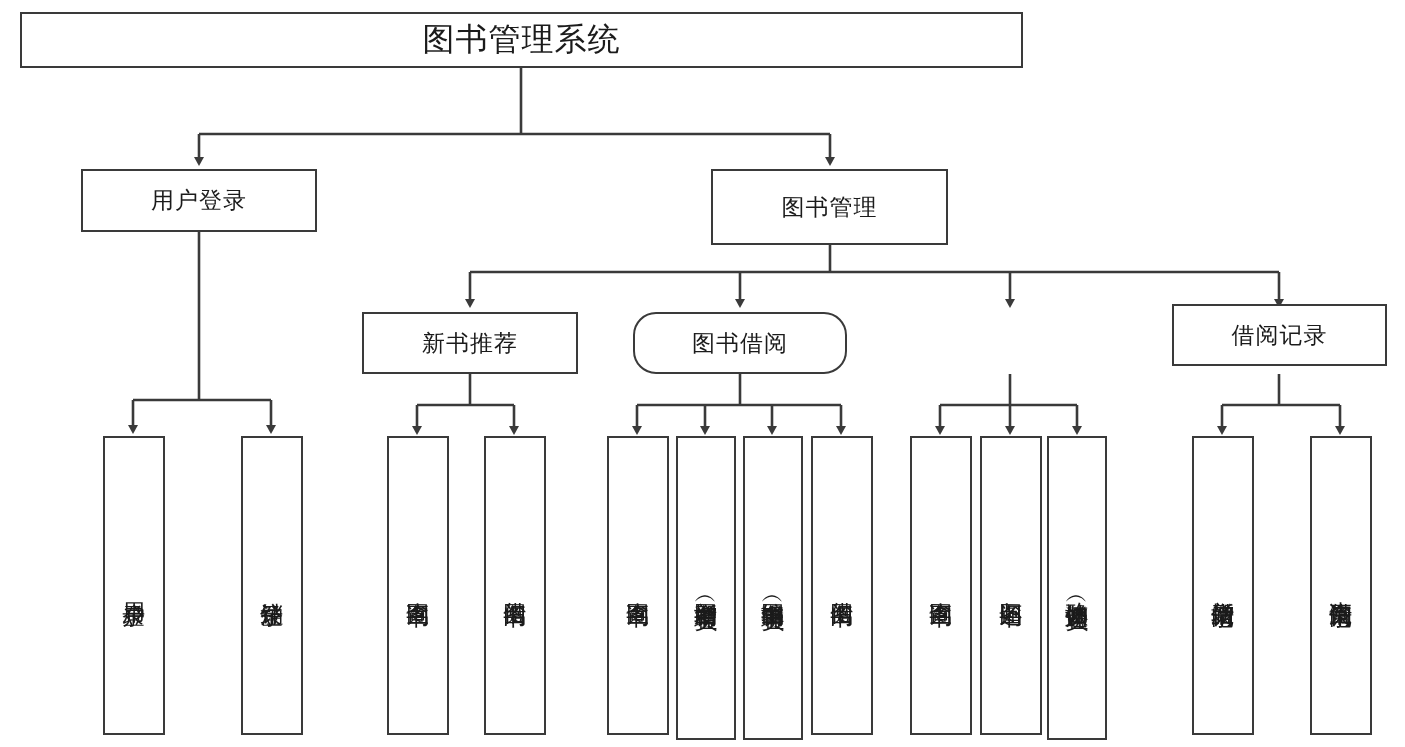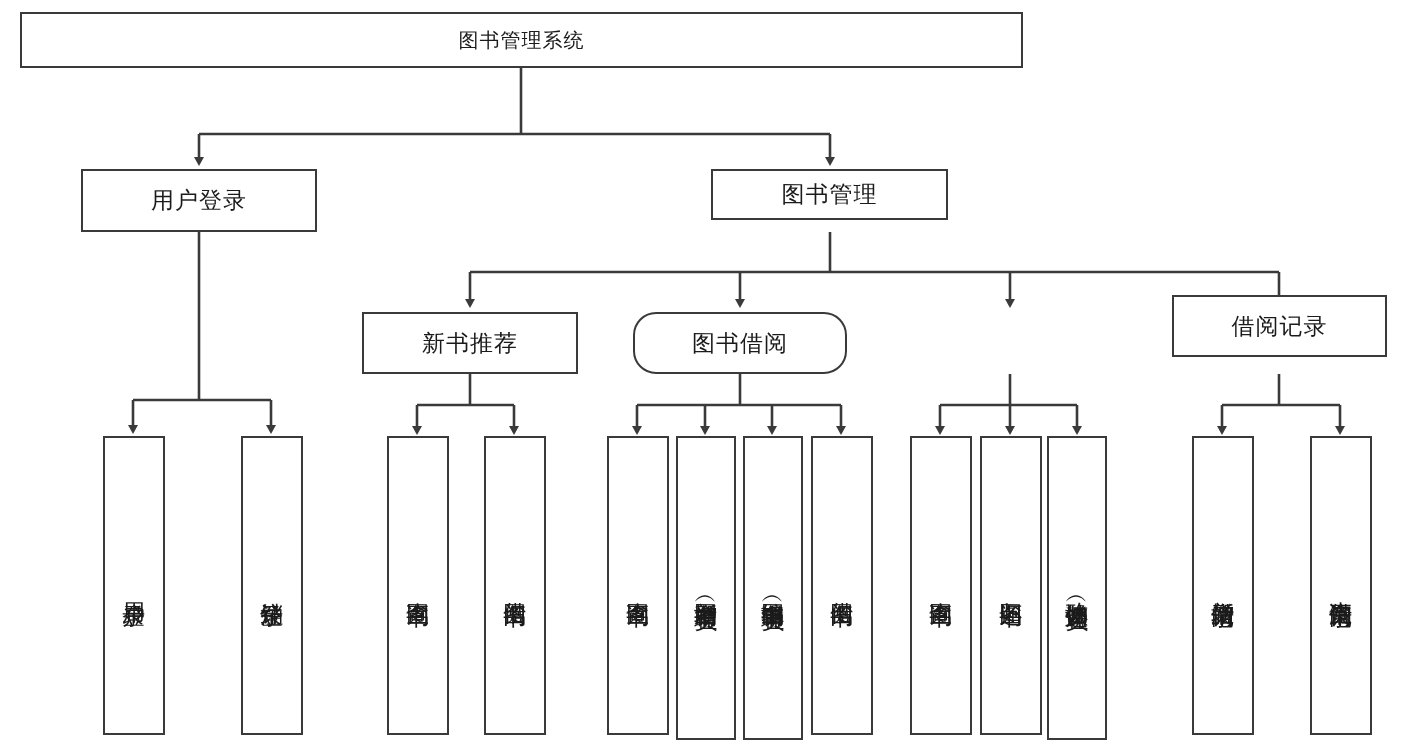--- a/index.html
+++ b/index.html
@@ -20,21 +20,21 @@
     border:2.5px solid #3a3a3a;
     display:flex;
     align-items:center;
     justify-content:center;
     color:#1b1b1b;
   }
   .node.h{
     font-size:23px;
     letter-spacing:1px;
   }
-  .node.root{font-size:20px;font-family:Liberation Mono, monospace;}
+  .node.root{font-size:32px;font-family:Liberation Mono, monospace;}
   .node.v{
     writing-mode:vertical-rl;
     text-orientation:upright;
     font-size:23px;
     line-height:1.16;
     letter-spacing:1px;
     padding:6px 0;
     text-align:center;
   }
   .node.v span{
@@ -105,25 +105,25 @@
       <path d="M1279,374 L1279,405"></path>
       <path d="M1222,405 L1340,405"></path>
       <path d="M1222,405 L1222,427" marker-end="url(#arr)"></path>
       <path d="M1340,405 L1340,427" marker-end="url(#arr)"></path>
     </g>
   </svg>
 
   <div class="node h root" style="left:20px;top:12px;width:1003px;height:56px;">图书管理系统</div>
 
   <div class="node h" style="left:81px;top:169px;width:236px;height:63px;">用户登录</div>
-  <div class="node h" style="left:711px;top:169px;width:237px;height:51px;">图书管理</div>
+  <div class="node h" style="left:711px;top:169px;width:237px;height:76px;">图书管理</div>
 
   <div class="node h" style="left:362px;top:312px;width:216px;height:62px;">新书推荐</div>
   <div class="node h" style="left:633px;top:312px;width:214px;height:62px;border-radius:23px;">图书借阅</div>
-  <div class="node h" style="left:1172px;top:295px;width:215px;height:62px;">借阅记录</div>
+  <div class="node h" style="left:1172px;top:304px;width:215px;height:62px;">借阅记录</div>
 
   <div class="node v" style="left:103px;top:436px;width:62px;height:299px;">
     <span>用户登录</span>
   </div>
   <div class="node v" style="left:241px;top:436px;width:62px;height:299px;">
     <span>注销登录</span>
   </div>
 
   <div class="node v" style="left:387px;top:436px;width:62px;height:299px;">
     <span>查询图书</span>

